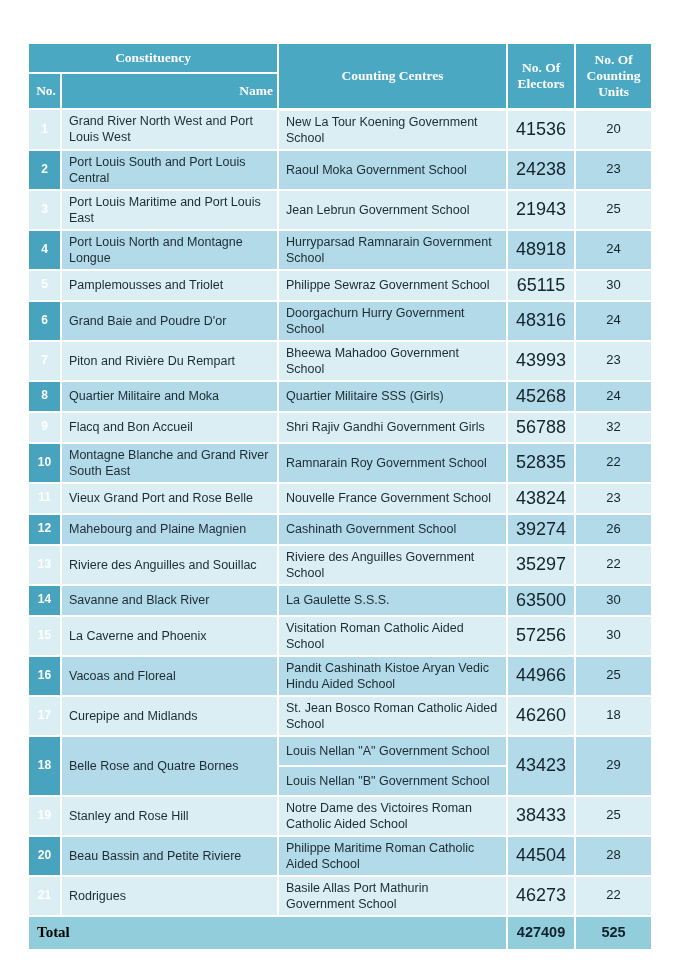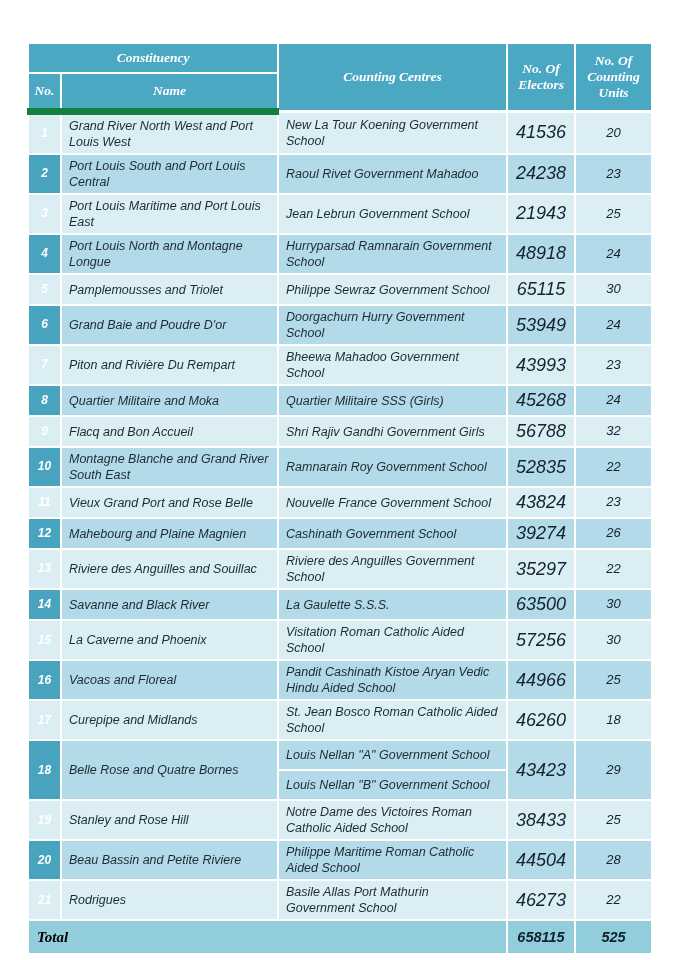--- a/index.html
+++ b/index.html
@@ -14,42 +14,41 @@
   .page {
     width: 679px;
     height: 960px;
     background: #ffffff;
   }
   table.results {
     border-collapse: collapse;
     table-layout: fixed;
     width: 624px;
     margin: 42px 0 0 27px;
-    font-style: italic;
   }
   col.c-no      { width: 33px;  }
   col.c-name    { width: 217px; }
   col.c-centre  { width: 229px; }
   col.c-elect   { width: 68px;  }
   col.c-units   { width: 77px;  }
 
   th {
     background: #4BA8C3;
     color: #ffffff;
     font-family: "Liberation Serif", serif;
     font-weight: bold;
     font-size: 13.5px;
     line-height: 1.18;
     border: 2px solid #ffffff;
     padding: 3px 4px;
     text-align: center;
     vertical-align: middle;
   }
   tr.hdr-top th.merged-left { height: 22px; }
-  tr.hdr-sub th { height: 28px; border-bottom: 7px solid #15803d; }
+  tr.hdr-sub th { height: 28px; border-bottom: 1px solid #15803d; text-align: right; }
   th.tall { border-bottom: 3px solid #ffffff; }
 
   td {
     border: 2px solid #ffffff;
     font-size: 12.5px;
     color: #1d2b33;
     line-height: 1.28;
     padding: 3px 7px;
     vertical-align: middle;
     word-wrap: break-word;
@@ -123,21 +122,21 @@
         <tr class="light">
           <td class="no-cell">1</td>
           <td class="name-cell">Grand River North West and Port Louis West</td>
           <td class="centre-cell">New La Tour Koening Government School</td>
           <td class="num-cell electors">41536</td>
           <td class="num-cell units">20</td>
         </tr>
         <tr class="band">
           <td class="no-cell">2</td>
           <td class="name-cell">Port Louis South and Port Louis Central</td>
-          <td class="centre-cell">Raoul Rivet Government Mahadoo</td>
+          <td class="centre-cell">Raoul Moka Government School</td>
           <td class="num-cell electors">24238</td>
           <td class="num-cell units">23</td>
         </tr>
         <tr class="light">
           <td class="no-cell">3</td>
           <td class="name-cell">Port Louis Maritime and Port Louis East</td>
           <td class="centre-cell">Jean Lebrun Government School</td>
           <td class="num-cell electors">21943</td>
           <td class="num-cell units">25</td>
         </tr>
@@ -152,21 +151,21 @@
           <td class="no-cell">5</td>
           <td class="name-cell">Pamplemousses and Triolet</td>
           <td class="centre-cell">Philippe Sewraz Government School</td>
           <td class="num-cell electors">65115</td>
           <td class="num-cell units">30</td>
         </tr>
         <tr class="band">
           <td class="no-cell">6</td>
           <td class="name-cell">Grand Baie and Poudre D'or</td>
           <td class="centre-cell">Doorgachurn Hurry Government School</td>
-          <td class="num-cell electors">53949</td>
+          <td class="num-cell electors">48316</td>
           <td class="num-cell units">24</td>
         </tr>
         <tr class="light">
           <td class="no-cell">7</td>
           <td class="name-cell">Piton and Rivière Du Rempart</td>
           <td class="centre-cell">Bheewa Mahadoo Government School</td>
           <td class="num-cell electors">43993</td>
           <td class="num-cell units">23</td>
         </tr>
         <tr class="band">
@@ -267,18 +266,18 @@
           <td class="no-cell">21</td>
           <td class="name-cell">Rodrigues</td>
           <td class="centre-cell">Basile Allas Port Mathurin Government School</td>
           <td class="num-cell electors">46273</td>
           <td class="num-cell units">22</td>
         </tr>
       </tbody>
     <tfoot>
       <tr>
         <td colspan="3" class="total-label">Total</td>
-        <td class="total-num">658115</td>
+        <td class="total-num">427409</td>
         <td class="total-num">525</td>
       </tr>
     </tfoot>
   </table>
 </div>
 
 </body></html>

